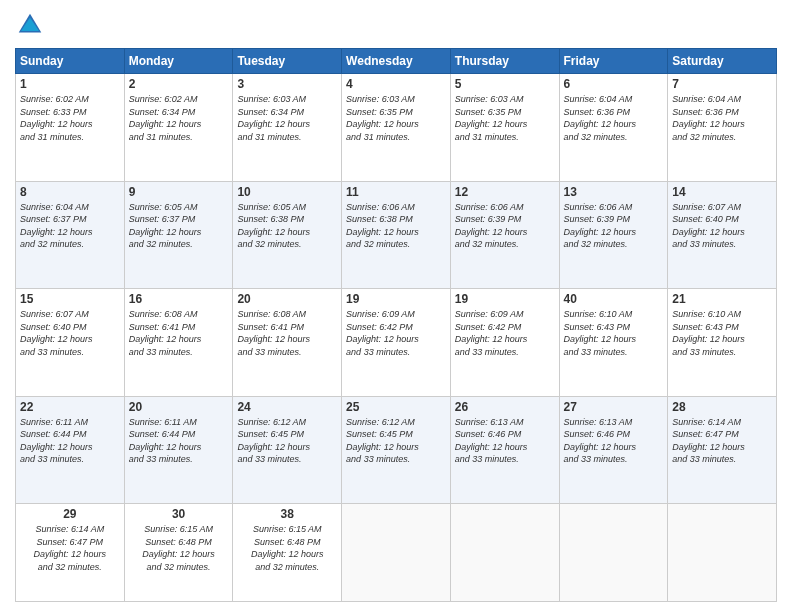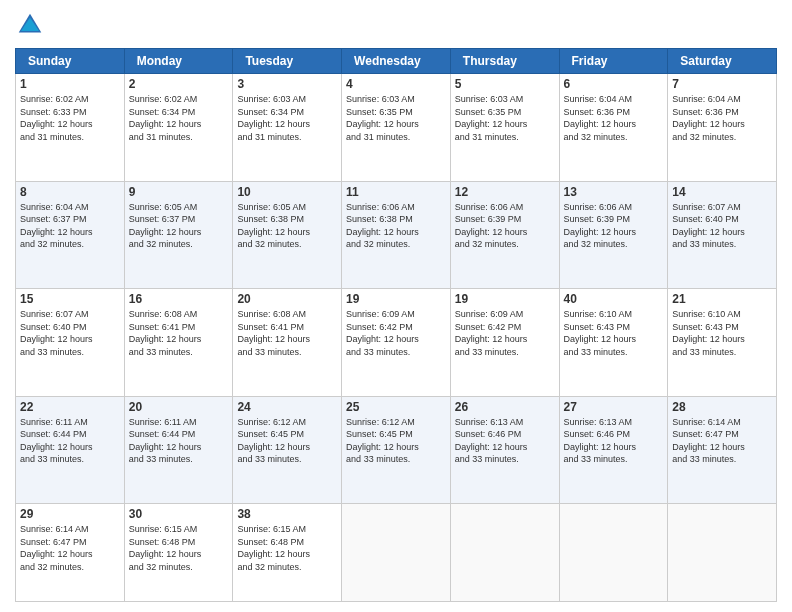--- a/index.html
+++ b/index.html
@@ -56,45 +56,47 @@
       border: 1px solid #ccc;
       border-collapse: collapse;
       width: 100%;
       table-layout: fixed;
     }
     .calendar th {
       background: #2a6db5;
       color: #fff;
       font-size: 12px;
       font-weight: bold;
-      padding: 5px 12px;
+      padding: 5px 4px;
       border: 1px solid #1e5a99;
       text-align: left;
     }
     .calendar td {
       border: 1px solid #ccc;
       vertical-align: top;
       padding: 3px 4px;
       font-size: 9.5px;
       color: #333;
       height: 88px;
     }
     .calendar tr:last-child td {
       height: 80px;
+      text-align: center;
     }
     .day-num {
       font-size: 12px;
       font-weight: bold;
       display: block;
       margin-bottom: 2px;
     }
     .day-info {
       font-size: 9px;
       line-height: 1.4;
       color: #333;
+      font-style: italic;
     }
     .empty {
       background: #f9f9f9;
     }
     .row-alt {
       background: #f0f4fa;
     }
   </style>
 </head>
 <body>

